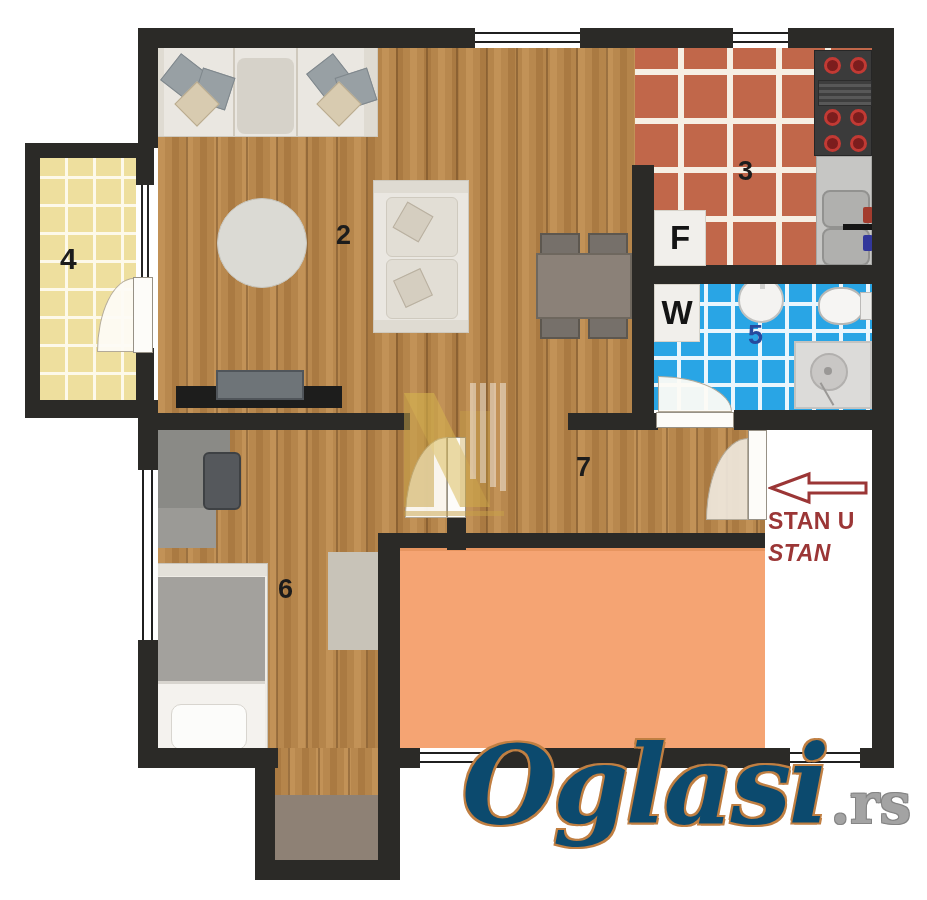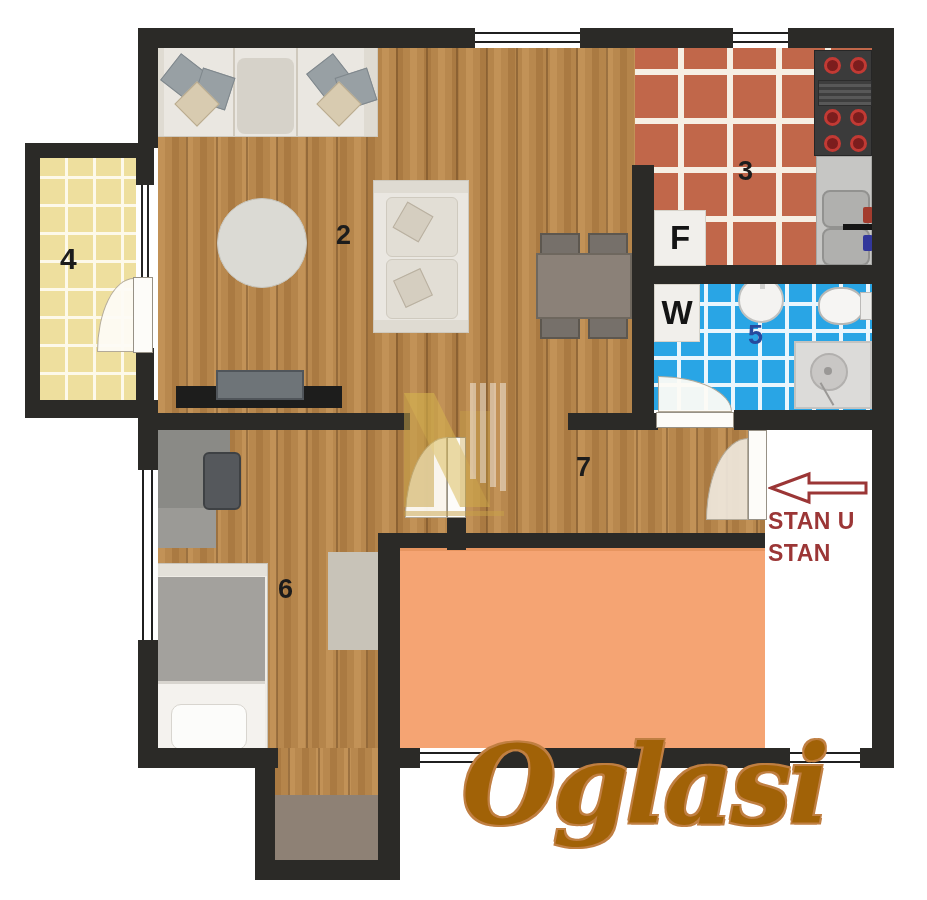--- a/index.html
+++ b/index.html
@@ -32,21 +32,21 @@
        justify-content:center;font:700 33px "Liberation Sans",sans-serif;color:#141414;z-index:6;box-sizing:border-box;}
   .fan{position:absolute;background:rgba(253,251,246,.95);border:1px solid #b3aa99;border-radius:100% 0 0 0;z-index:5;box-sizing:border-box;}
   .leaf{position:absolute;background:#fdfcf9;border:1px solid #979186;z-index:5;box-sizing:border-box;}
   .furn{position:absolute;z-index:2;box-sizing:border-box;}
   .wallz{z-index:3;}
   .winz{z-index:4;}
   .pillow{position:absolute;background:#98a0a4;border:1px solid #7f878c;}
   .burner{position:absolute;width:17px;height:17px;border-radius:50%;background:#7c1d1d;border:3px solid #c23a34;box-sizing:border-box;}
   .entrance-text{position:absolute;color:#9b3636;font:700 23px "Liberation Sans",sans-serif;letter-spacing:.5px;z-index:6;}
   .brandmark{position:absolute;left:462px;top:722px;display:flex;align-items:baseline;z-index:9;white-space:nowrap;}
-  .brand{font:700 italic 108px "DejaVu Serif",serif;color:#a16207;letter-spacing:-3px;
+  .brand{font:700 italic 108px "DejaVu Serif",serif;color:#0c4a6e;letter-spacing:-3px;
          text-shadow:-2px -2px 0 #c07f42,2px -2px 0 #c07f42,-2px 2px 0 #c07f42,2px 2px 0 #c07f42;}
   .suffix{font:700 56px "DejaVu Serif",serif;color:#a3a3a3;margin-left:4px;
          text-shadow:-1px -1px 0 #858585,1px -1px 0 #858585,-1px 1px 0 #858585,1px 1px 0 #858585;}
 </style>
 </head>
 <body>
 
 <div class="stage">
 
   <div class="wood" style="left:158px;top:48px;width:477px;height:365px;"></div>
@@ -185,30 +185,31 @@
   <div class="num" style="left:738px;top:156px;">3</div>
   <div class="num" style="left:60px;top:242px;font-size:30px;">4</div>
   <div class="num" style="left:748px;top:320px;color:#274a9e;">5</div>
   <div class="num" style="left:278px;top:574px;">6</div>
   <div class="num" style="left:576px;top:452px;">7</div>
 
   <svg class="abs" style="left:768px;top:470px;z-index:6;" width="102" height="36" viewBox="0 0 102 36">
     <polygon points="3,18 41,4 41,13 98,13 98,23 41,23 41,32" fill="#ffffff" stroke="#9b3636" stroke-width="3"></polygon>
   </svg>
   <div class="entrance-text" style="left:768px;top:508px;">STAN U</div>
-  <div class="entrance-text" style="left:768px;top:540px;">STAN</div>
+  <div class="entrance-text" style="left:768px;top:540px;font-style:italic;">STAN</div>
 
   <svg class="abs" style="left:398px;top:383px;z-index:8;opacity:.62;" width="120" height="140" viewBox="0 0 120 140">
     <rect x="6" y="10" width="30" height="114" fill="#c9a348" opacity=".85"></rect>
     <polygon points="6,10 36,10 92,124 62,124" fill="#d8b74f" opacity=".8"></polygon>
     <rect x="62" y="28" width="30" height="96" fill="#c9a348" opacity=".6"></rect>
     <rect x="72" y="0" width="6" height="96" fill="#ffffff" opacity=".7"></rect>
     <rect x="82" y="0" width="6" height="100" fill="#ffffff" opacity=".7"></rect>
     <rect x="92" y="0" width="6" height="104" fill="#ffffff" opacity=".7"></rect>
     <rect x="102" y="0" width="6" height="108" fill="#ffffff" opacity=".7"></rect>
     <rect x="6" y="128" width="100" height="5" fill="#c9a348" opacity=".8"></rect>
   </svg>
 
   <div class="brandmark">
     <span class="brand">Oglasi</span>
+      <span class="suffix">.rs</span>
   </div>
 
 </div>
 
 </body></html>

